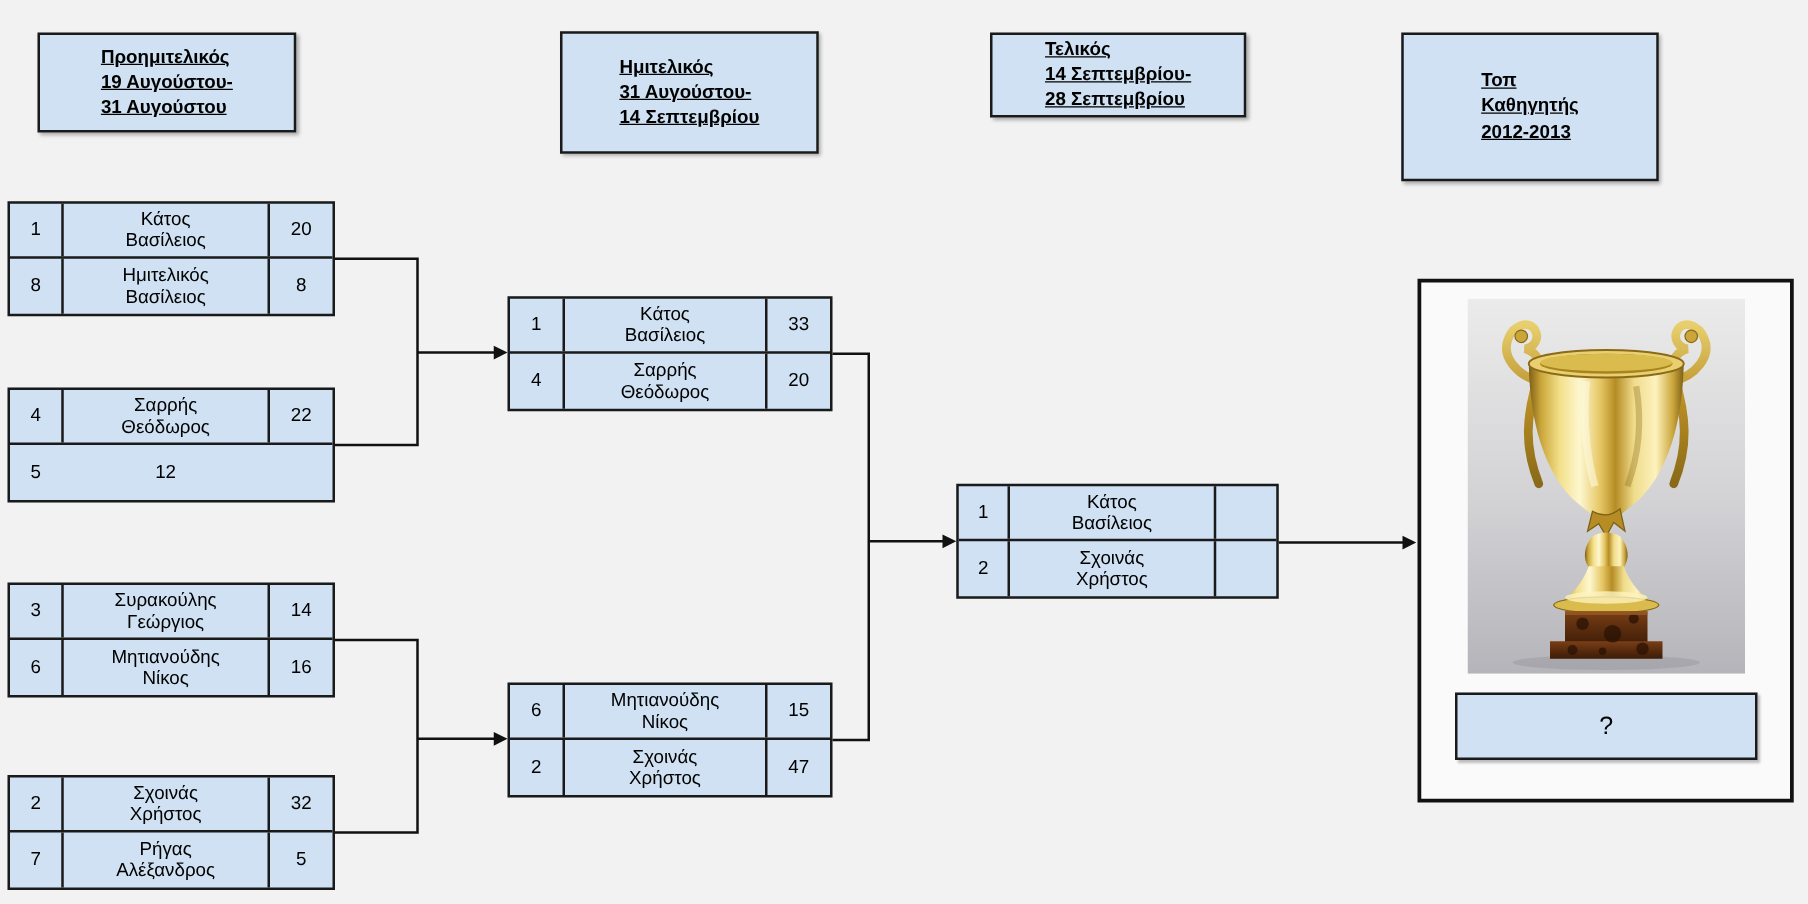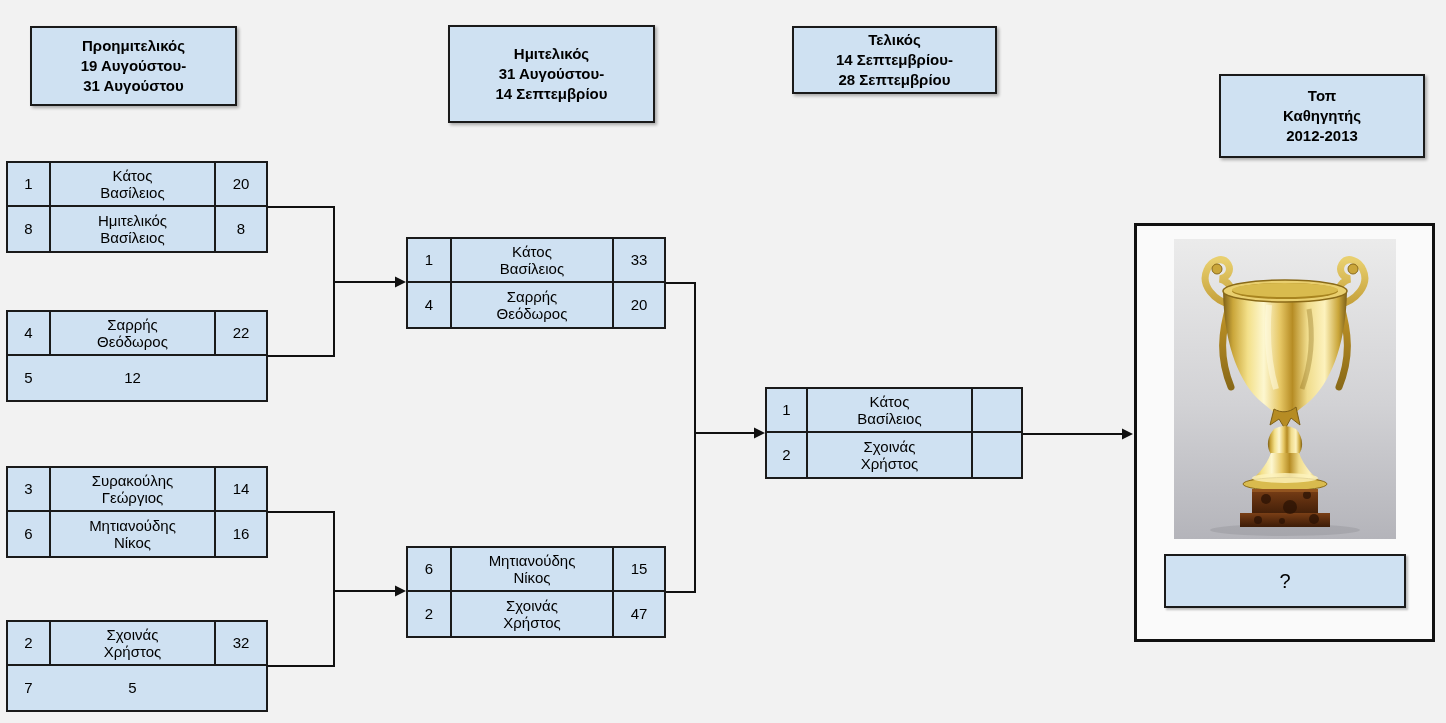--- a/index.html
+++ b/index.html
@@ -13,24 +13,24 @@
   }
   .stage{position:absolute;left:0;top:0;width:1446px;height:723px;}
 
   
   .header-box{
     position:absolute;
     background:#cfe1f2;
     border:2px solid #1a1a1a;
     box-shadow:2px 2px 3px rgba(0,0,0,.30);
     display:flex;align-items:center;justify-content:center;
-    text-align:center;
     font-weight:bold;font-size:15px;line-height:1.35;
     white-space:pre-line;
     box-sizing:border-box;
+    text-decoration:underline;
   }
 
   
   .match{
     position:absolute;
     border:2px solid #1a1a1a;
     background:#cfe1f2;
     box-sizing:border-box;
     display:grid;
     grid-template-rows:1fr 1fr;
@@ -88,21 +88,21 @@
 
   <div class="header-box" style="left:30px;top:26px;width:207px;height:80px;">Προημιτελικός
 19 Αυγούστου-
 31 Αυγούστου</div>
   <div class="header-box" style="left:448px;top:25px;width:207px;height:98px;">Ημιτελικός
 31 Αυγούστου-
 14 Σεπτεμβρίου</div>
   <div class="header-box" style="left:792px;top:26px;width:205px;height:68px;">Τελικός
 14 Σεπτεμβρίου-
 28 Σεπτεμβρίου</div>
-  <div class="header-box" style="left:1219px;top:26px;width:206px;height:84px;margin-top:48px;">Τοπ
+  <div class="header-box" style="left:1121px;top:26px;width:206px;height:119px;">Τοπ
 Καθηγητής
 2012-2013</div>
 
   <div class="match cols-qf" style="left:6px;top:161px;width:262px;height:92px;">
     <div class="row top">
       <div class="cell seed">1</div>
       <div class="cell name">Κάτος
 Βασίλειος</div>
       <div class="cell score">20</div>
     </div>
@@ -144,20 +144,22 @@
 
   <div class="match cols-qf" style="left:6px;top:620px;width:262px;height:92px;">
     <div class="row top">
       <div class="cell seed">2</div>
       <div class="cell name">Σχοινάς
 Χρήστος</div>
       <div class="cell score">32</div>
     </div>
     <div class="row">
       <div class="cell seed">7</div>
+      <div class="cell name">Ρήγας
+Αλέξανδρος</div>
       <div class="cell score">5</div>
     </div>
   </div>
 
   <div class="match cols-sf" style="left:406px;top:237px;width:260px;height:92px;">
     <div class="row top">
       <div class="cell seed">1</div>
       <div class="cell name">Κάτος
 Βασίλειος</div>
       <div class="cell score">33</div>

